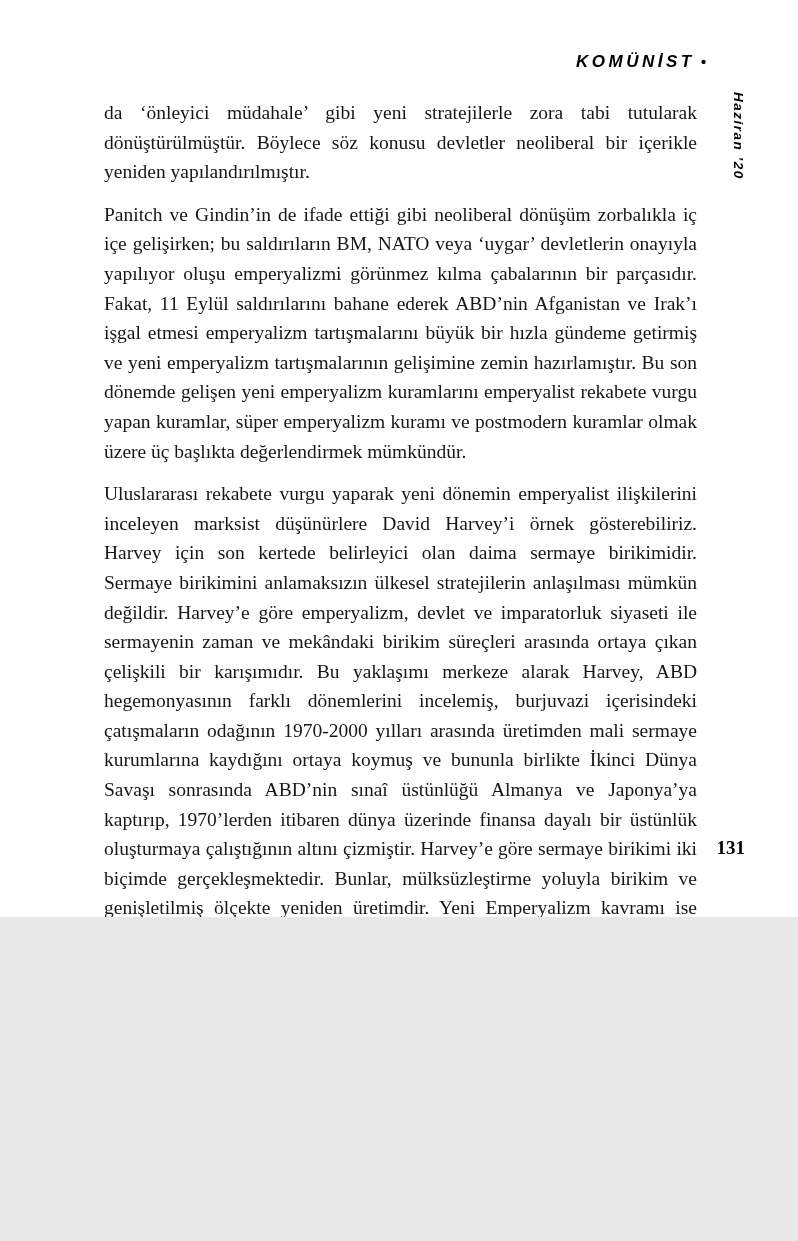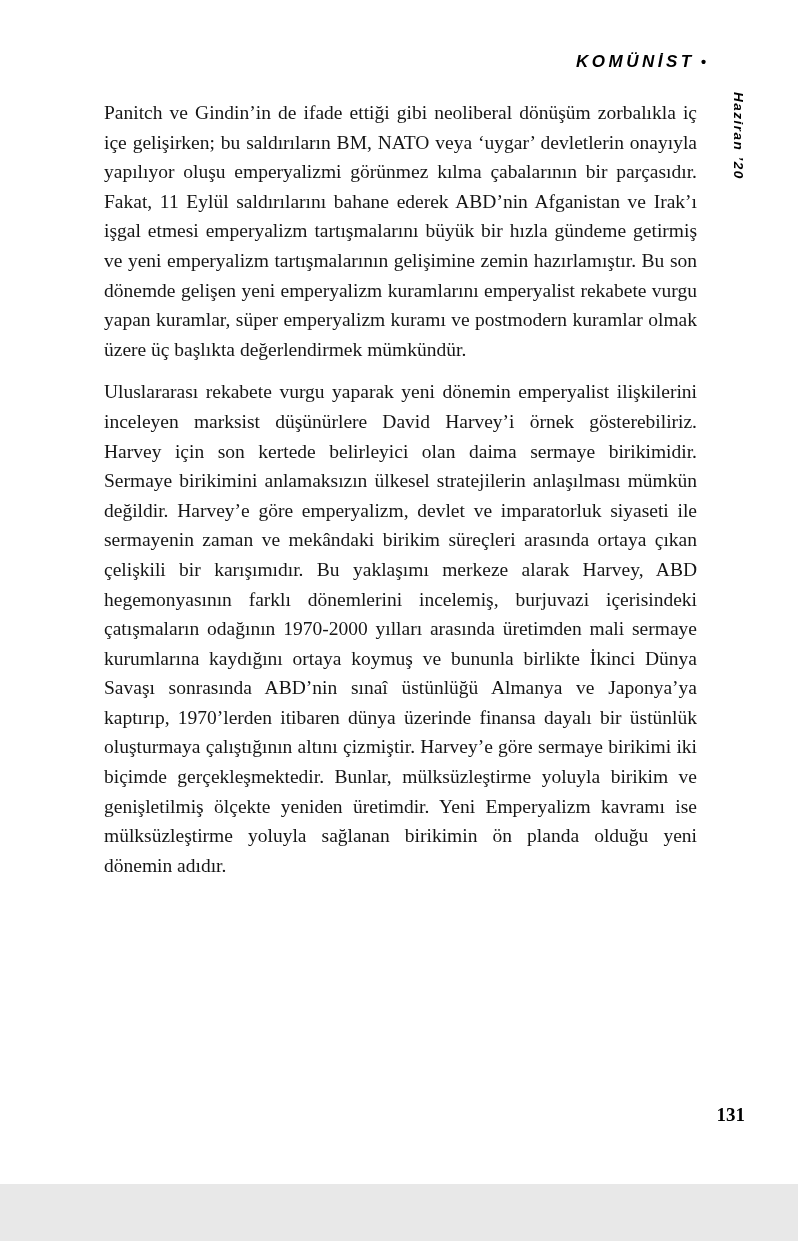--- a/index.html
+++ b/index.html
@@ -3,21 +3,21 @@
 <meta charset="utf-8">
 <style>
   html, body {
     margin: 0;
     padding: 0;
     background: #e8e8e8;
   }
   .page {
     position: relative;
     width: 798px;
-    height: 1184px;
+    height: 917px;
     background: #ffffff;
     margin: 0 auto;
     overflow: hidden;
     color: #141414;
     font-family: "Liberation Serif", serif;
   }
   .header {
     position: absolute;
     top: 52px;
     right: 92px;
@@ -75,19 +75,20 @@
 
 <div class="page">
 
   <div class="header">
     <span>KOMÜNİST</span><span class="bullet">•</span>
   </div>
 
   <div class="issue-vertical">Haziran ’20</div>
 
   <div class="body-text">
+    <p>da ‘önleyici müdahale’ gibi yeni stratejilerle zora tabi tutularak dönüştürülmüştür. Böylece söz konusu devletler neoliberal bir içerikle yeniden yapılandırılmıştır.</p>
     <p>Panitch ve Gindin’in de ifade ettiği gibi neoliberal dönüşüm zorbalıkla iç içe gelişirken; bu saldırıların BM, NATO veya ‘uygar’ devletlerin onayıyla yapılıyor oluşu emperyalizmi görünmez kılma çabalarının bir parçasıdır. Fakat, 11 Eylül saldırılarını bahane ederek ABD’nin Afganistan ve Irak’ı işgal etmesi emperyalizm tartışmalarını büyük bir hızla gündeme getirmiş ve yeni emperyalizm tartışmalarının gelişimine zemin hazırlamıştır. Bu son dönemde gelişen yeni emperyalizm kuramlarını emperyalist rekabete vurgu yapan kuramlar, süper emperyalizm kuramı ve postmodern kuramlar olmak üzere üç başlıkta değerlendirmek mümkündür.</p>
     <p>Uluslararası rekabete vurgu yaparak yeni dönemin emperyalist ilişkilerini inceleyen marksist düşünürlere David Harvey’i örnek gösterebiliriz. Harvey için son kertede belirleyici olan daima sermaye birikimidir. Sermaye birikimini anlamaksızın ülkesel stratejilerin anlaşılması mümkün değildir. Harvey’e göre emperyalizm, devlet ve imparatorluk siyaseti ile sermayenin zaman ve mekândaki birikim süreçleri arasında ortaya çıkan çelişkili bir karışımıdır. Bu yaklaşımı merkeze alarak Harvey, ABD hegemonyasının farklı dönemlerini incelemiş, burjuvazi içerisindeki çatışmaların odağının 1970-2000 yılları arasında üretimden mali sermaye kurumlarına kaydığını ortaya koymuş ve bununla birlikte İkinci Dünya Savaşı sonrasında ABD’nin sınaî üstünlüğü Almanya ve Japonya’ya kaptırıp, 1970’lerden itibaren dünya üzerinde finansa dayalı bir üstünlük oluşturmaya çalıştığının altını çizmiştir.  Harvey’e göre sermaye birikimi iki biçimde gerçekleşmektedir. Bunlar, mülksüzleştirme yoluyla birikim ve genişletilmiş ölçekte yeniden üretimdir. Yeni Emperyalizm kavramı ise mülksüzleştirme yoluyla sağlanan birikimin ön planda olduğu yeni dönemin adıdır.</p>
   </div>
 
   <div class="page-number">131</div>
 
 </div>
 
 </body></html>

